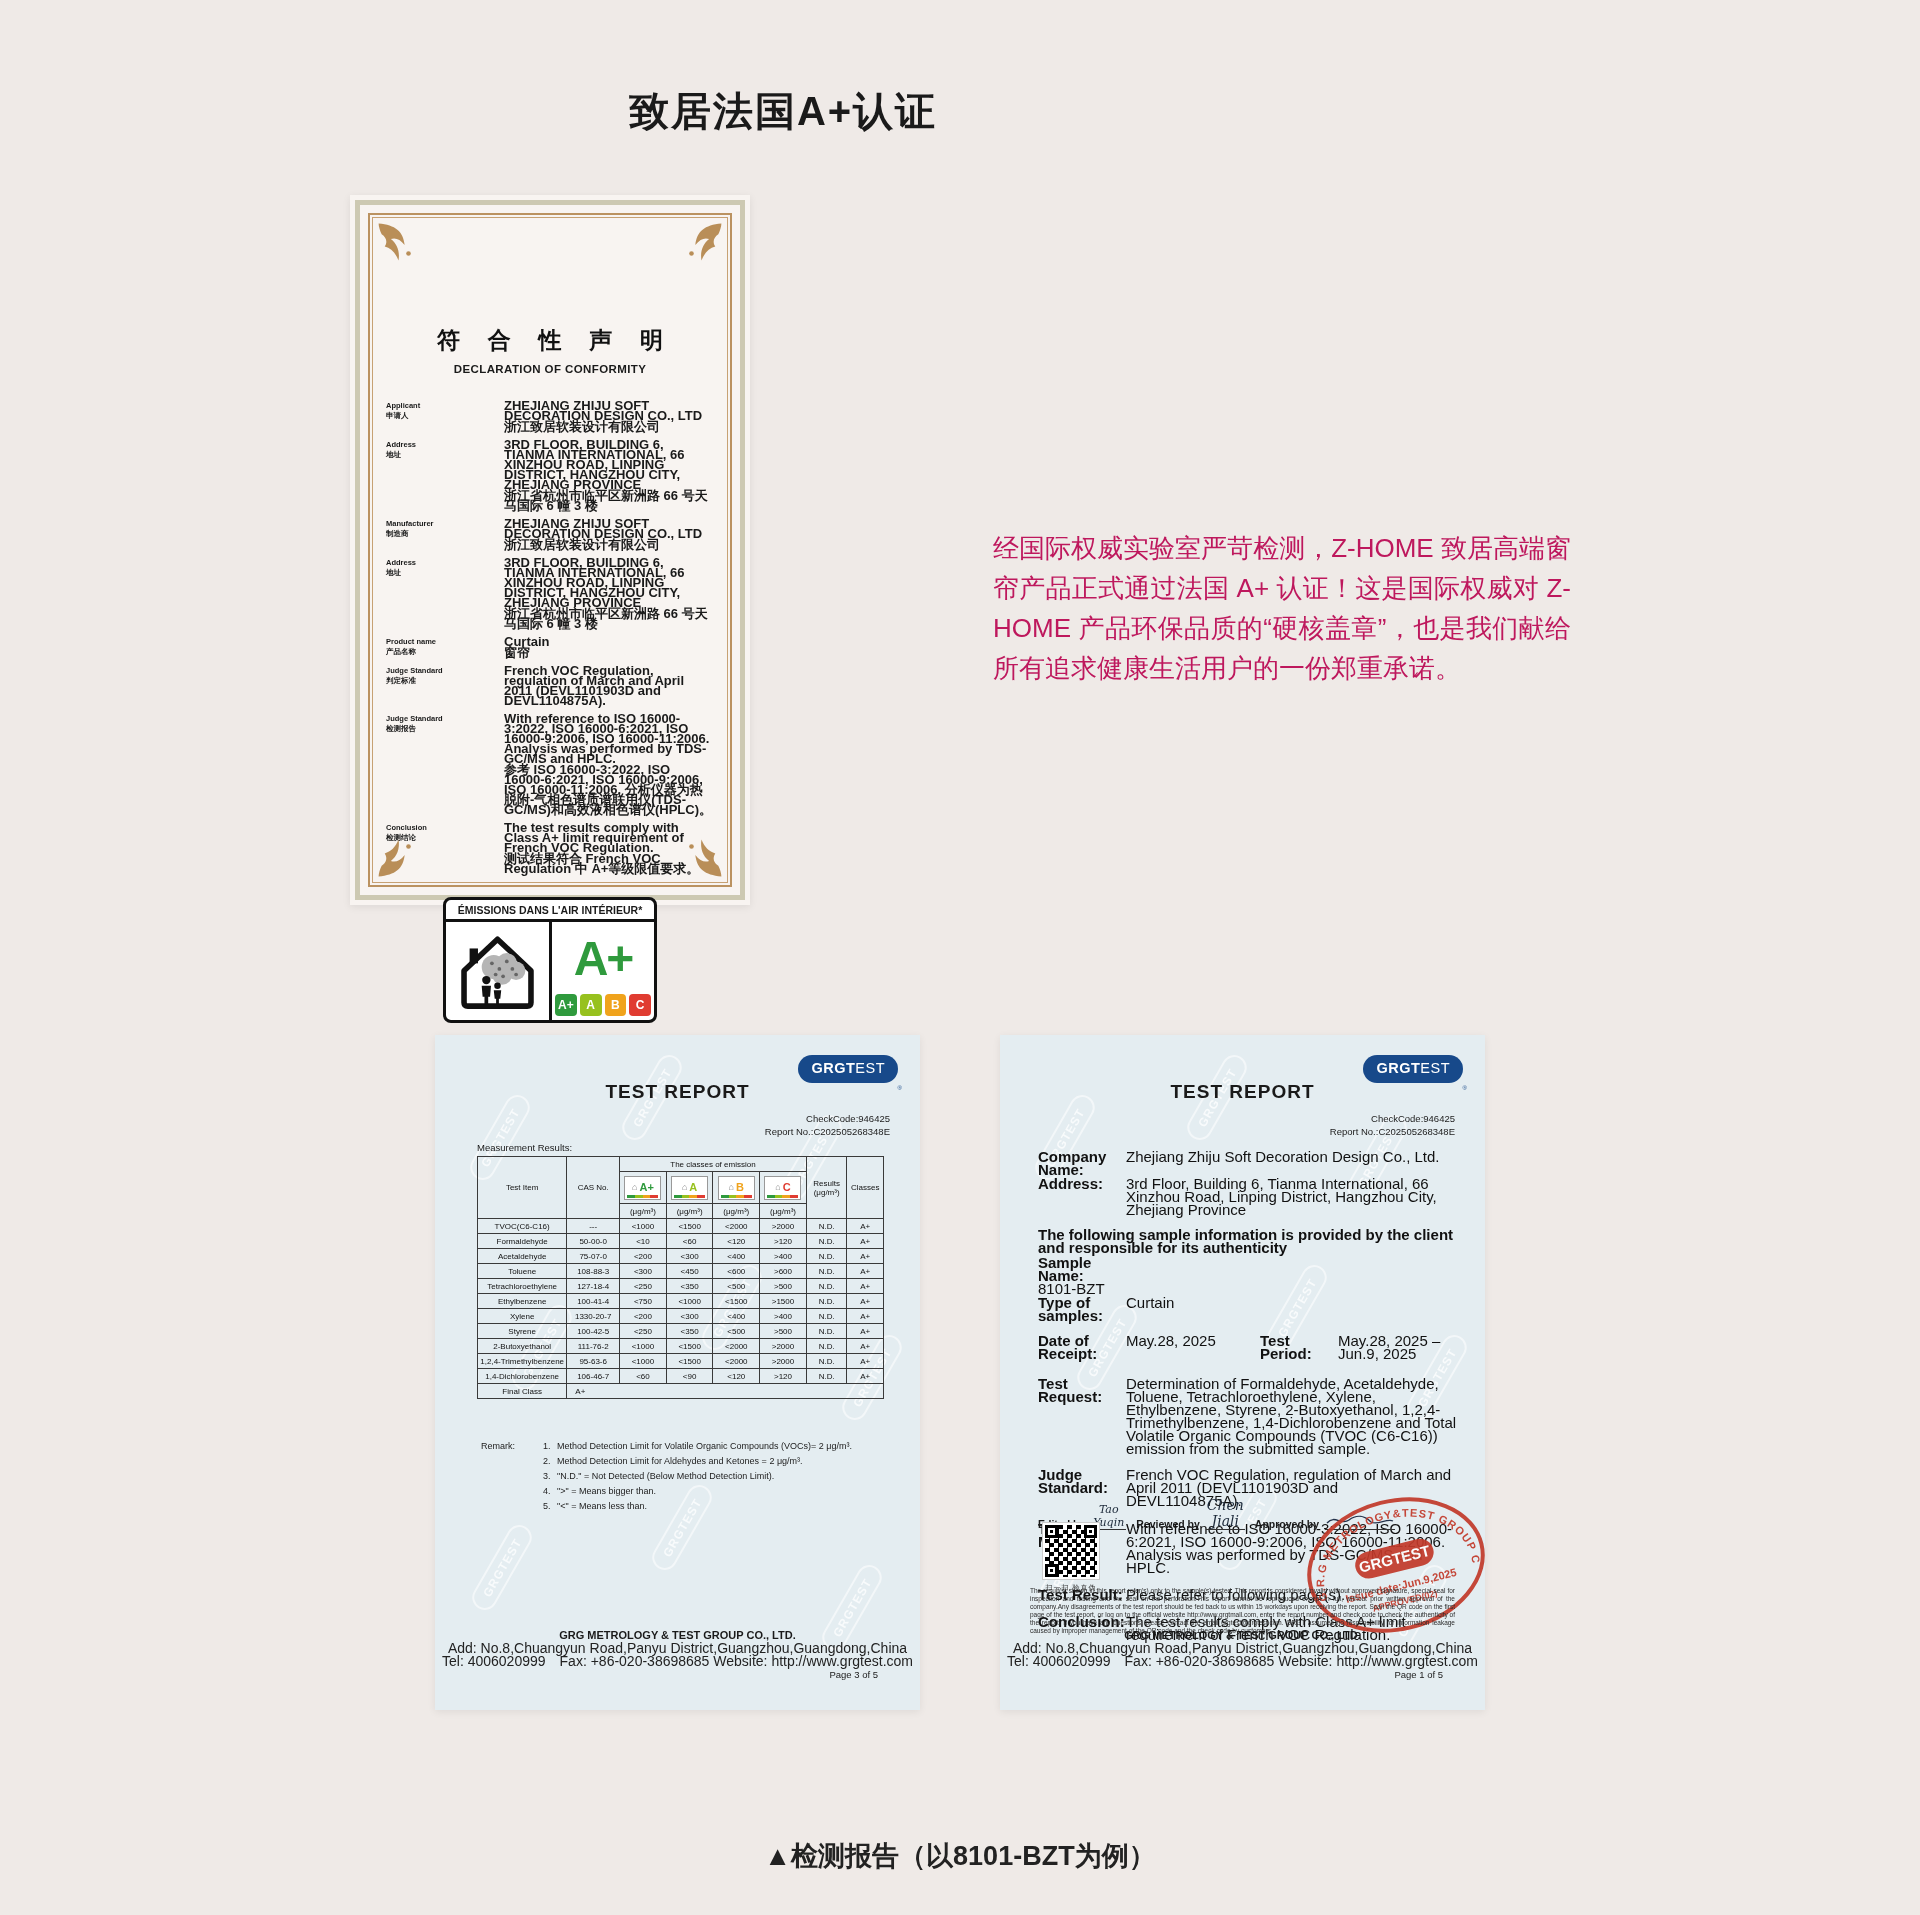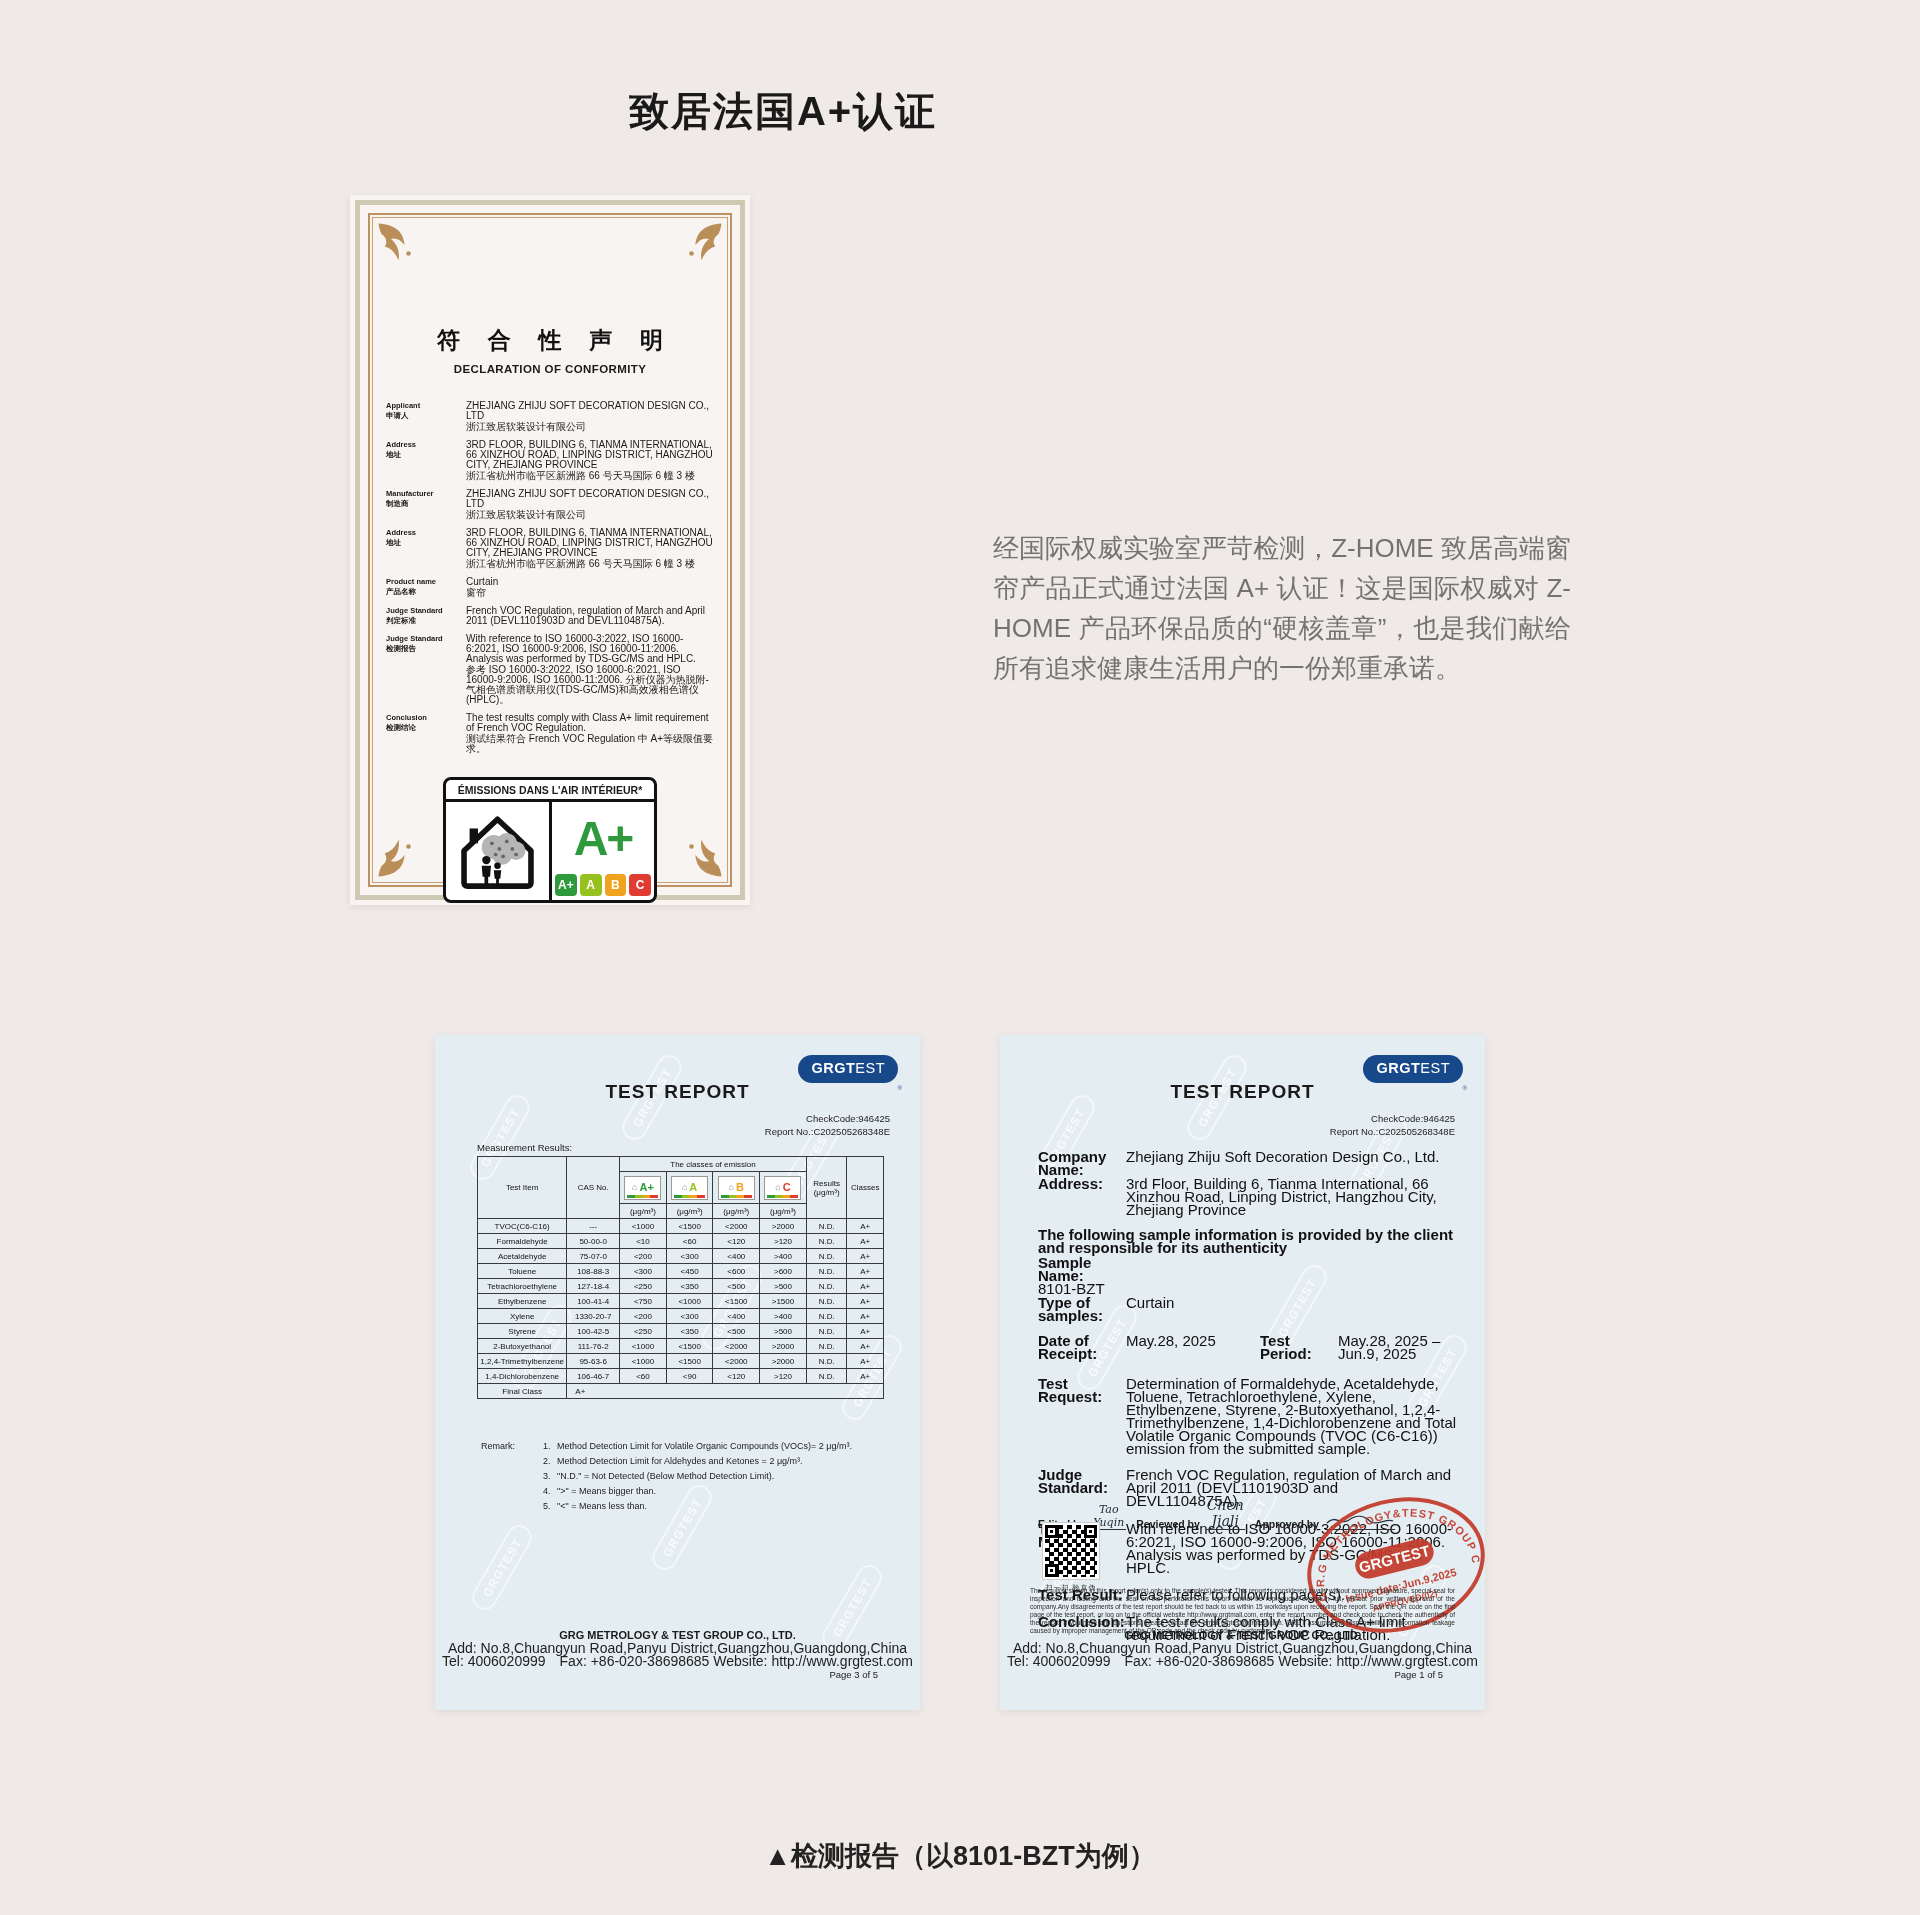--- a/index.html
+++ b/index.html
@@ -16,21 +16,21 @@
     position:absolute; top:84px; left:783px; transform:translateX(-50%);
     font-size:40px; font-weight:700; letter-spacing:2px; white-space:nowrap;
   }
   .page-caption {
     position:absolute; top:1838px; left:960px; transform:translateX(-50%);
     font-size:27px; font-weight:600; white-space:nowrap; color:#222;
   }
   
   .intro-text {
     position:absolute; left:993px; top:528px; width:578px;
-    font-size:26px; line-height:40px; color:#737373; text-align:justify;
+    font-size:26px; line-height:40px; color:#be185d; text-align:justify;
   }
   
   .certificate {
     position:absolute; left:350px; top:195px; width:400px; height:710px;
     background:#f8f4f1; box-shadow:0 2px 8px rgba(0,0,0,.08);
   }
   .cert-outer-frame { position:absolute; inset:5px; border:5px solid #cdc9b2; }
   .cert-gold-frame { position:absolute; inset:18px; border:2px solid #bb9260; }
   .cert-gold-frame::after { content:""; position:absolute; inset:2px; border:1px solid #c7a173; }
   .cert-ornament { position:absolute; width:46px; height:46px; }
@@ -41,21 +41,21 @@
   .orn-br { bottom:24px; right:24px; transform:scale(-1,-1); }
   .cert-body { position:absolute; inset:30px 36px; }
   .cert-title-cn {
     margin-top:100px; text-align:center; font-family:"Liberation Serif", serif;
     font-size:23px; font-weight:700; letter-spacing:11px; text-indent:11px; color:#111;
   }
   .cert-title-en { margin-top:7px; text-align:center; font-size:11.5px; font-weight:700; letter-spacing:.4px; }
   .cert-fields { margin-top:26px; }
   .cert-field { display:flex; margin-bottom:7px; }
   .cert-label { width:80px; flex:none; font-size:7.5px; font-weight:700; line-height:10px; }
-  .cert-value { flex:1; font-size:10px; font-weight:400; line-height:10px; }
+  .cert-value { flex:1; font-size:13px; font-weight:700; line-height:10px;margin-left:38px; }
   .cert-value div { margin-bottom:1px; }
   
   .emission-label { width:214px; margin:22px auto 0; background:#fff; border:3px solid #111; border-radius:8px; overflow:hidden; }
   .el-header { padding:4px 2px 3px; text-align:center; font-size:10.5px; font-weight:800; letter-spacing:0; border-bottom:3px solid #111; white-space:nowrap; }
   .el-body { display:flex; height:98px; }
   .el-house { width:106px; flex:none; border-right:3px solid #111; display:flex; align-items:center; justify-content:center; padding:5px; }
   .el-right { flex:1; display:flex; flex-direction:column; }
   .el-big { flex:1; display:flex; align-items:center; justify-content:center; font-size:48px; font-weight:800; color:#2f9a3d; letter-spacing:-2px; }
   .el-scale { display:flex; gap:3px; padding:0 3px 4px; height:26px; }
   .el-scale span { flex:1; border-radius:4px; color:#fff; font-weight:800; font-size:12px; display:flex; align-items:center; justify-content:center; }

